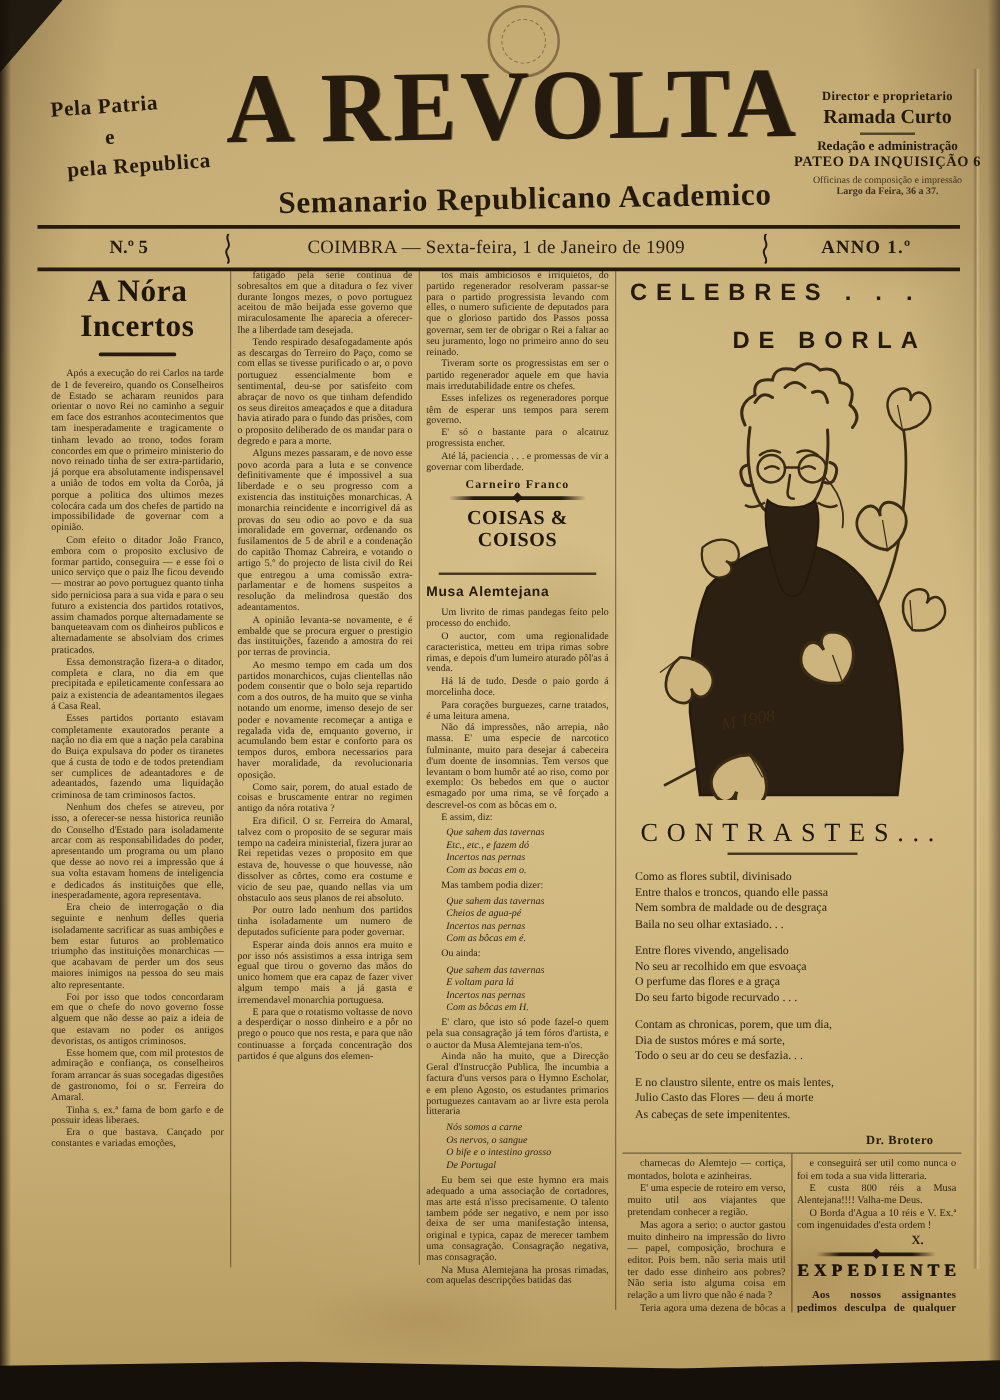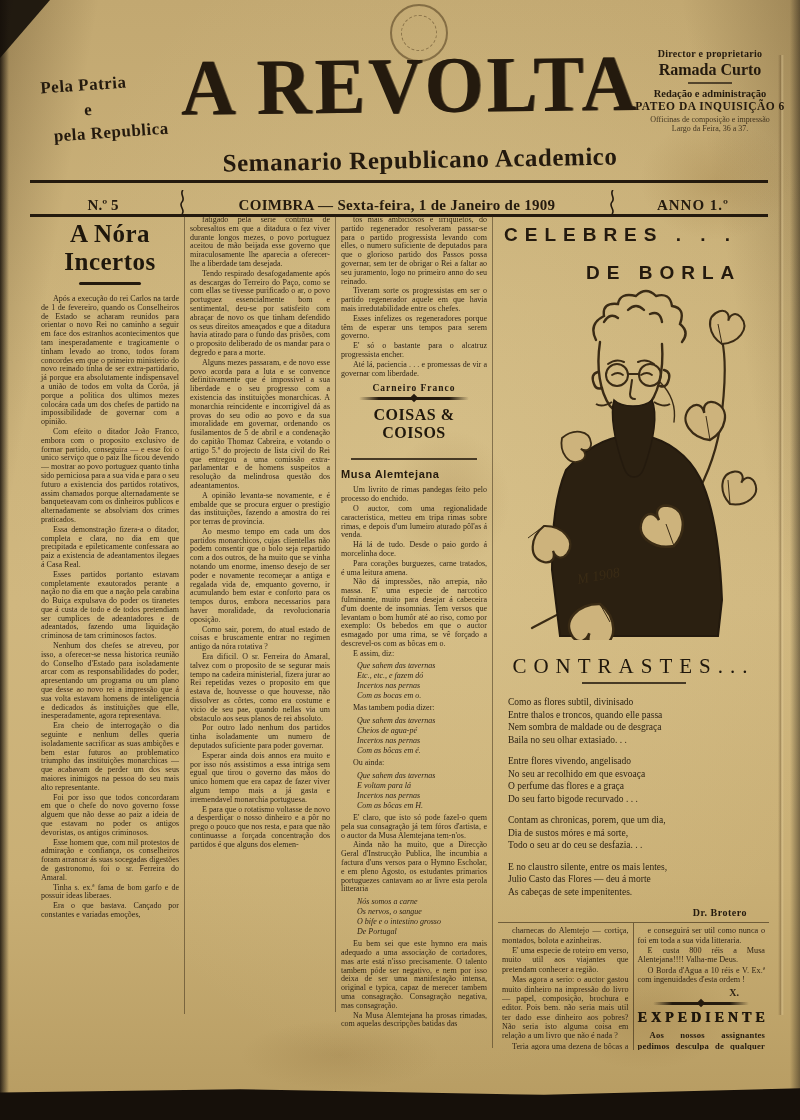--- a/index.html
+++ b/index.html
@@ -33,35 +33,35 @@
   .stamp:after{content:"";position:absolute;inset:9px;border-radius:50%;border:1px dashed rgba(80,60,30,.5);}
   .motto{position:absolute;left:42px;top:72px;transform:rotate(-4deg);
     font-weight:bold;font-size:17px;color:#241a0e;line-height:1.45;letter-spacing:.5px;}
   .motto .m2{margin-left:42px;}
   .motto .m3{margin-left:10px;}
   .title{position:absolute;left:150px;top:42px;width:520px;text-align:center;
     font-weight:bold;font-size:76px;color:#241a0e;letter-spacing:3px;
     transform:scaleY(1.05) rotate(-.6deg);text-shadow:1px 0 0 rgba(36,26,14,.6);}
   .subtitle{position:absolute;left:200px;top:146px;width:440px;text-align:center;
     font-weight:bold;font-size:25px;color:#241a0e;transform:rotate(-1deg);letter-spacing:.5px;}
-  .mast-right{position:absolute;left:626px;top:48px;width:168px;text-align:center;color:#241a0e;}
+  .mast-right{position:absolute;left:626px;top:72px;width:168px;text-align:center;color:#241a0e;}
   .mr-label{font-weight:bold;font-size:10px;letter-spacing:.3px;}
   .mr-name{font-weight:bold;font-size:16px;margin:2px 0 3px;}
   .mr-rule{width:44px;height:2px;background:rgba(36,26,14,.7);margin:0 auto 4px;}
   .mr-admin{font-weight:bold;font-size:10.5px;}
   .mr-address{font-weight:bold;font-size:11.5px;letter-spacing:.5px;margin-top:1px;}
   .mr-office1{font-size:8px;margin-top:3px;opacity:.85;}
-  .mr-office2{font-size:8px;opacity:.85;}
+  .mr-office2{font-size:8px;opacity:.85;font-weight:bold;}
 
   
   .datebar{position:absolute;left:30px;top:180px;width:738px;height:31px;
     border-top:3px solid #241a0e;border-bottom:3px solid #241a0e;
-    display:flex;align-items:flex-end;color:#241a0e;}
+    display:flex;align-items:center;color:#241a0e;}
   .db-issue{width:146px;text-align:center;font-size:15px;font-weight:bold;}
-  .db-center{flex:1;text-align:center;font-size:15px;font-weight:bold;letter-spacing:.3px;}
+  .db-center{flex:1;text-align:center;font-size:15px;font-weight:normal;letter-spacing:.3px;}
   .db-year{width:150px;text-align:center;font-size:15px;font-weight:bold;letter-spacing:1px;}
   .db-sq{width:12px;display:flex;justify-content:center;}
 
   
   .cols{position:absolute;left:36px;top:216px;width:744px;height:900px;display:flex;align-items:flex-start;color:#2f2416;}
   .col{box-sizing:border-box;padding:0 5px;overflow:hidden;}
   .c1{width:149px;height:798px;border-right:1px solid rgba(52,38,18,.5);}
   .c2{width:151px;height:796px;border-right:1px solid rgba(52,38,18,.5);}
   .c3{width:157px;height:832px;border-right:1px solid rgba(52,38,18,.5);}
   .c4{width:281px;height:834px;}

